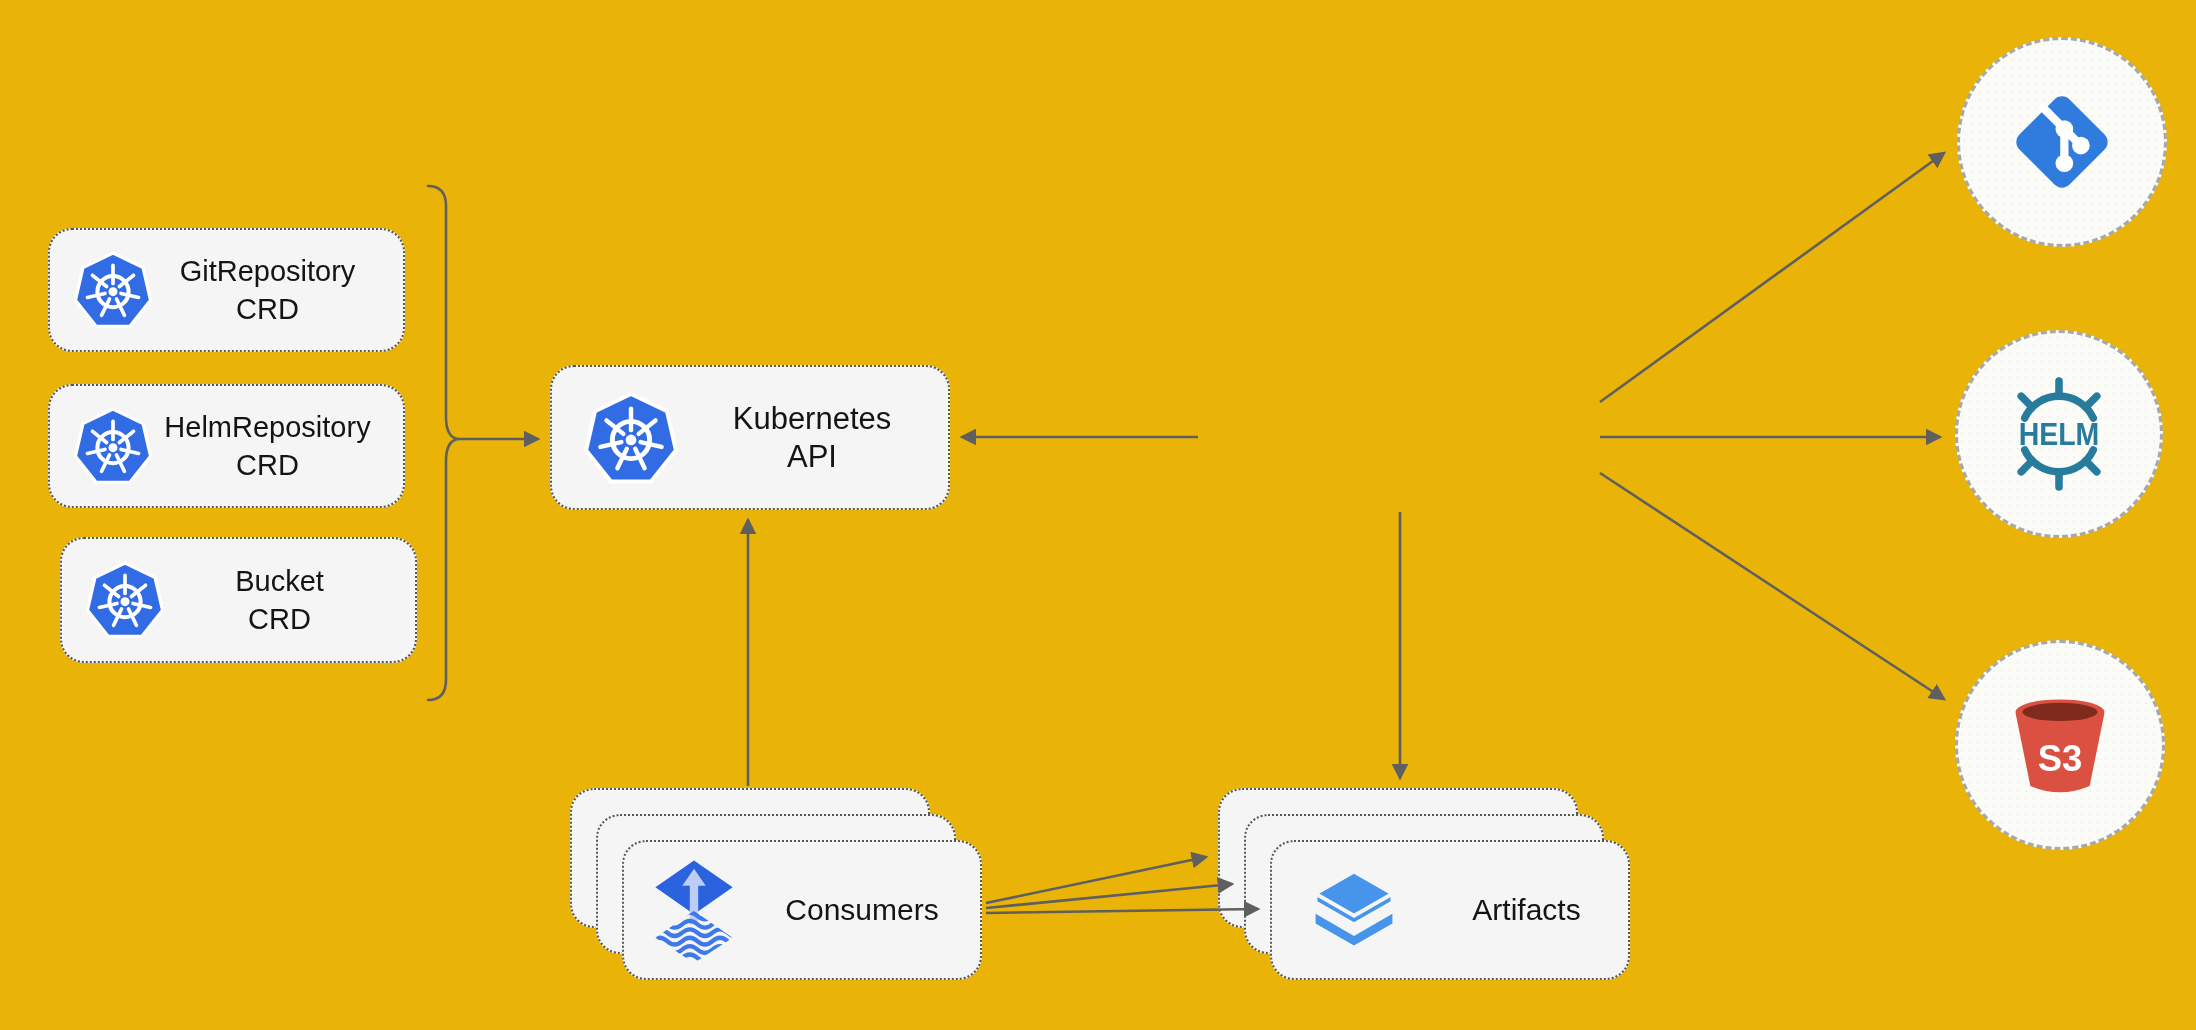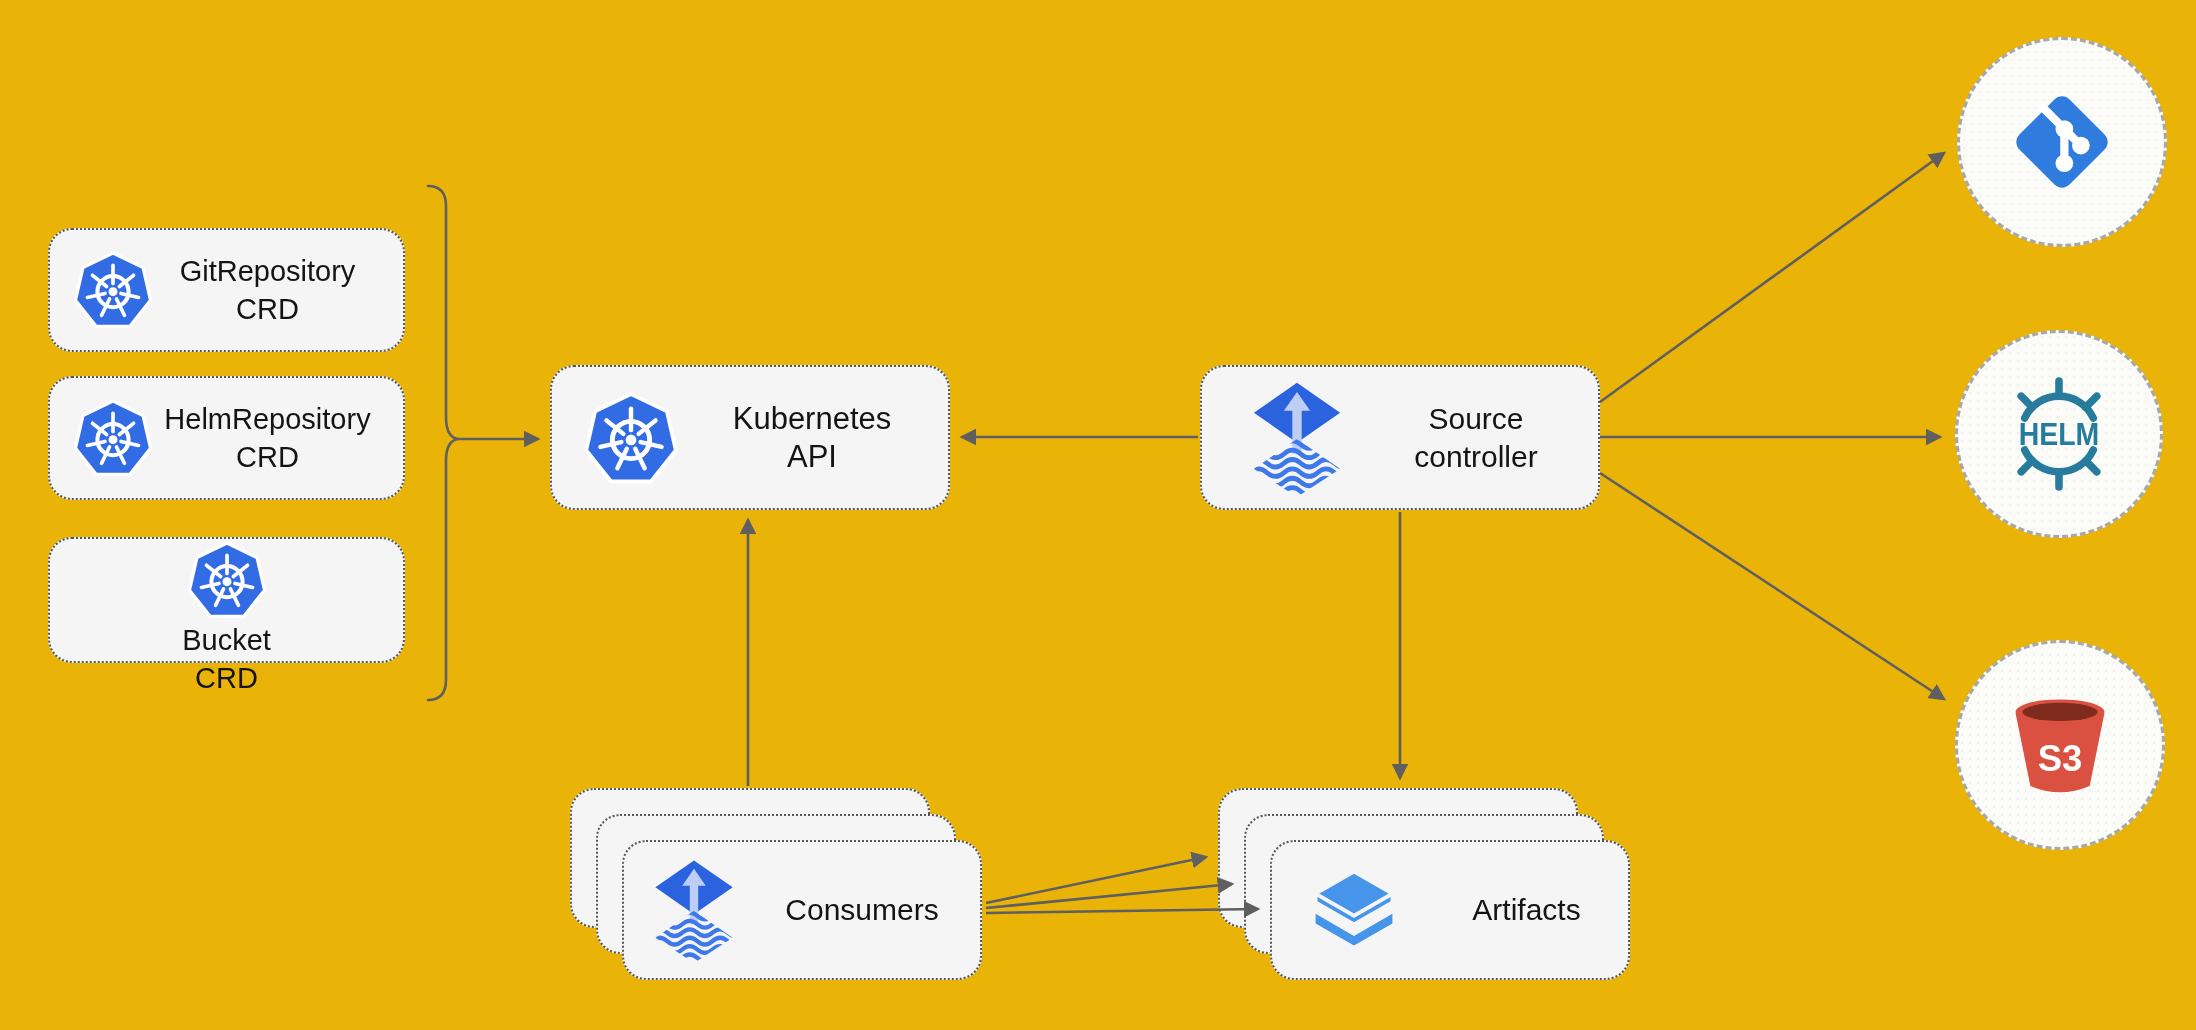--- a/index.html
+++ b/index.html
@@ -170,56 +170,47 @@
   <div class="node" style="left:48px; top:228px; width:357px; height:124px; padding:0 22px;">
     <svg class="icon" width="82" height="82">
         <use href="#sym-k8s"></use>
       </svg>
     <div class="label label-29 two-line flex-rest">
       <span>GitRepository</span>
       <span>CRD</span>
     </div>
   </div>
 
-  <div class="node" style="left:48px; top:376px; width:357px; height:124px; padding:0 22px;">
+  <div class="node" style="left:48px; top:384px; width:357px; height:124px; padding:0 22px;">
     <svg class="icon" width="82" height="82">
         <use href="#sym-k8s"></use>
       </svg>
     <div class="label label-29 two-line flex-rest">
       <span>HelmRepository</span>
       <span>CRD</span>
     </div>
   </div>
 
-  <div class="node" style="left:48px; top:537px; width:357px; height:126px; padding:0 22px;flex-direction:column;">
+  <div class="node" style="left:60px; top:537px; width:357px; height:126px; padding:0 22px;">
     <svg class="icon" width="82" height="82">
         <use href="#sym-k8s"></use>
       </svg>
     <div class="label label-29 two-line flex-rest">
       <span>Bucket</span>
       <span>CRD</span>
     </div>
   </div>
 
   <div class="node" style="left:550px; top:365px; width:400px; height:145px; padding:0 30px; gap:26px; justify-content:flex-end;">
     <svg class="icon" width="98" height="98">
         <use href="#sym-k8s"></use>
       </svg>
     <div class="label label-31">Kubernetes API</div>
   </div>
 
-  <div class="node" style="left:1200px; top:365px; width:400px; height:145px; padding-left:48px; gap:40px;">
-    <svg class="icon" width="94" height="118">
-        <use href="#sym-flux"></use>
-      </svg>
-    <div class="label label-30 two-line flex-rest" style="padding-right:30px;">
-      <span>Source</span>
-      <span>controller</span>
-    </div>
-  </div>
 
   <div>
     <div class="stack-layer" style="left:570px; top:788px;"></div>
     <div class="stack-layer" style="left:596px; top:814px;"></div>
     <div class="stack-layer" style="left:622px; top:840px; padding-left:28px; gap:32px; z-index:3;">
       <svg class="icon" width="84" height="106">
           <use href="#sym-flux"></use>
         </svg>
       <div class="label label-30 flex-rest" style="padding-right:24px;">Consumers</div>
     </div>

